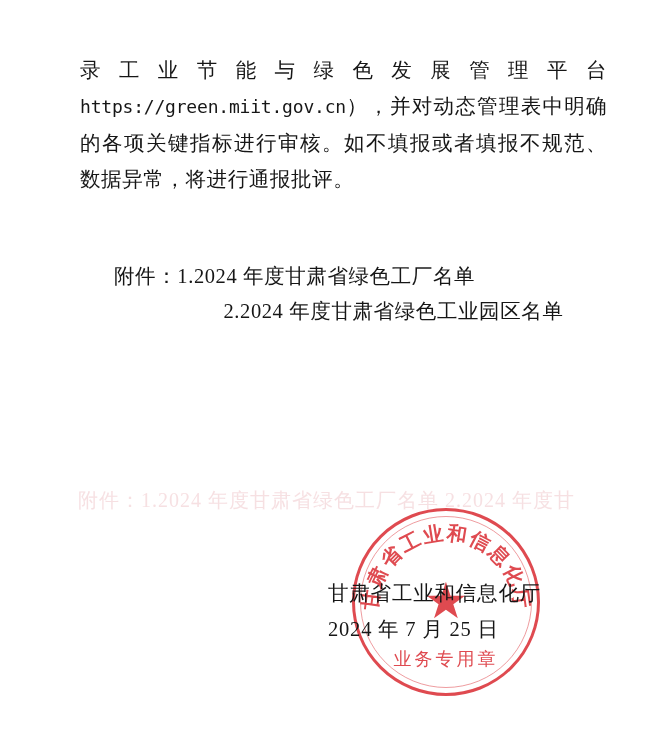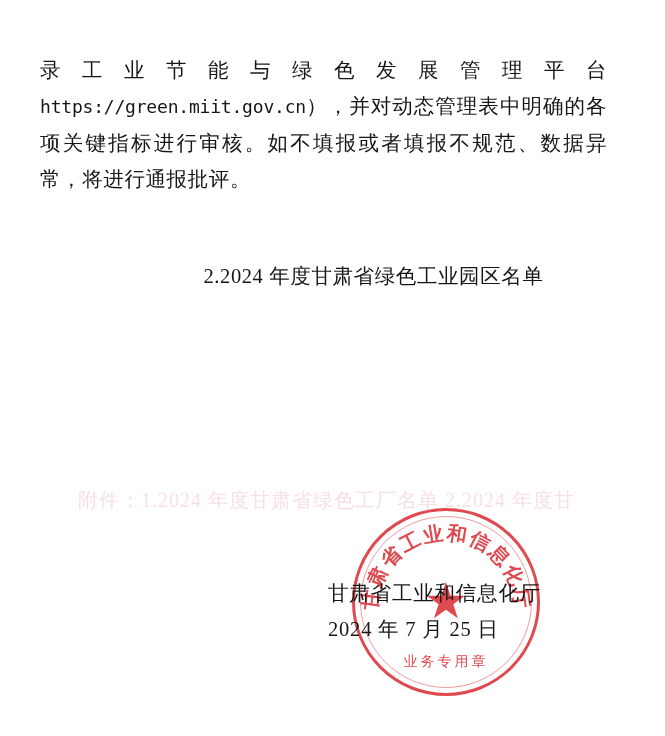--- a/index.html
+++ b/index.html
@@ -12,21 +12,21 @@
     background: #ffffff;
     font-family: "Liberation Serif", serif;
     color: #1a1a1a;
     overflow: hidden;
   }
   .page {
     position: relative;
     width: 665px;
     height: 736px;
     box-sizing: border-box;
-    padding: 52px 58px 0 40px;
+    padding: 52px 58px 0 80px;
   }
   .body-text {
     font-size: 20.5px;
     line-height: 36px;
     letter-spacing: 0.6px;
     text-align: justify;
     text-justify: inter-ideograph;
     color: #161616;
   }
   .para {
@@ -118,37 +118,38 @@
     font-size: 50px;
     line-height: 50px;
   }
   .stamp-bottom {
     position: absolute;
     left: 0;
     right: 0;
     bottom: 22px;
     text-align: center;
     color: #d8232a;
-    font-size: 14px;
+    font-size: 18px;
     letter-spacing: 3px;
   }
 </style>
 </head>
 <body>
 
 <div class="page">
 
   <div class="body-text">
 
     <p class="para"><span>录工业节能与绿色发展管理平台 </span><span class="url">https://green.miit.gov.cn</span><span>），并对动态管理表中明确的各项关键指标进行审核。如不填报或者填报不规范、数据异常，将进行通报批评。</span></p>
 
 
   </div>
 
   <div class="attach-block">
+    <div class="attach-line"><span>附件：</span><span>1.2024 年度甘肃省绿色工厂名单</span></div>
     <div class="attach-line sub">2.2024 年度甘肃省绿色工业园区名单</div>
   </div>
 
   <div class="ghost">附件：1.2024 年度甘肃省绿色工厂名单 2.2024 年度甘</div>
 
   <div class="stamp">
     <div class="inner-ring"></div>
     <svg viewBox="0 0 182 182">
       <defs>
         <path id="arcTop" d="M 22,98 A 69,69 0 0 1 160,98"></path>

